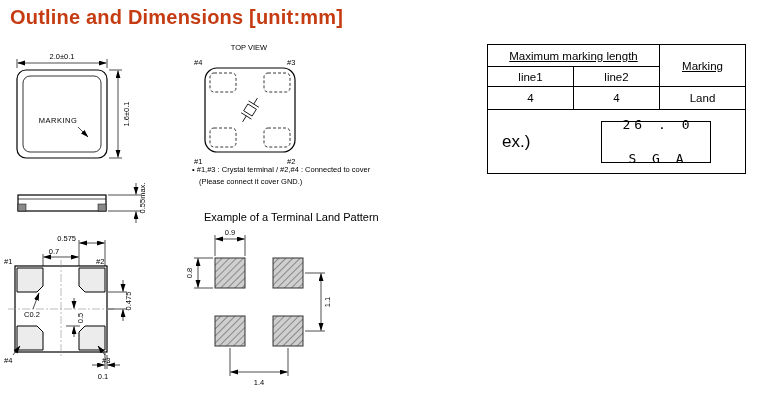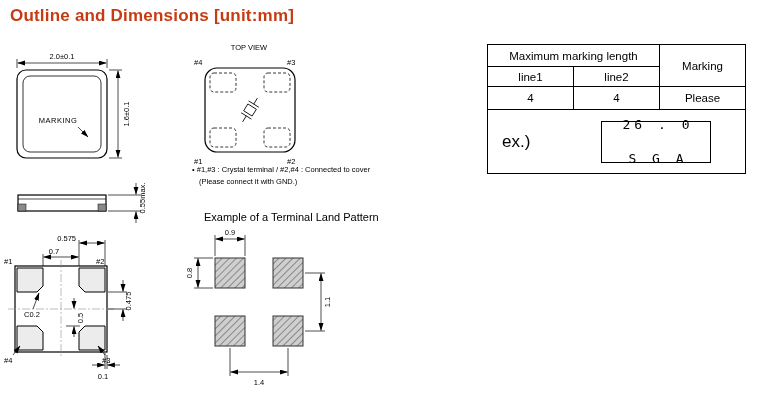--- a/index.html
+++ b/index.html
@@ -1,34 +1,34 @@
 <!DOCTYPE html>
 <html><head>
 <meta charset="utf-8">
 <style>
   * { margin:0; padding:0; box-sizing:border-box; }
   html,body { background:#fff; }
   body { width:774px; height:405px; font-family:"Liberation Sans",sans-serif; color:#000; }
   .page { position:relative; width:774px; height:405px; background:#fff; overflow:hidden; }
-  .title { position:absolute; left:10px; top:6px; font-size:17px; font-weight:bold; letter-spacing:0.2px; }
+  .title { position:absolute; left:10px; top:6px; font-size:20px; font-weight:bold; letter-spacing:0.2px; }
   svg { position:absolute; overflow:visible; }
   svg text { fill:#000; stroke:none; font-family:"Liberation Sans",sans-serif; font-size:7.5px; }
   .ln2 { stroke:#000; stroke-width:1.2; fill:#fff; }
   .thin{ stroke:#000; stroke-width:0.8; fill:none; }
   .dim { stroke:#000; stroke-width:0.7; fill:none; }
   .cl  { stroke:#909090; stroke-width:0.6; fill:none; stroke-dasharray:8 2 2 2; }
   .dash{ stroke:#222; stroke-width:0.9; fill:none; stroke-dasharray:3 2; }
   .pad { fill:#ececec; stroke:#000; stroke-width:1; }
   .padh{ fill:url(#hatch); stroke:#333; stroke-width:1; }
   .cap { fill:#8a8a8a; stroke:#000; stroke-width:0.5; }
   .note { position:absolute; font-size:7.5px; }
   .lp-title { position:absolute; left:204px; top:211px; font-size:11px; }
   .tbl { position:absolute; left:487px; top:44px; border-collapse:collapse; background:#fff; }
   .tbl th, .tbl td { border:1px solid #000; font-weight:normal; font-size:11.5px; text-align:center; padding:0 4px; }
-  .tbl .r1 th { height:22px; }
+  .tbl .r1 th { height:22px;text-decoration:underline; }
   .tbl .r2 td { height:20px;margin-top:12px; }
   .tbl .r3 td { height:23px; }
   .tbl .c { width:86px; }
   .tbl .ex-cell { height:64px; padding:0; }
   .ex-wrap { display:flex; align-items:center; height:100%; padding-left:14px; }
   .ex-label { font-size:17px; }
   .mark-box { width:110px; height:42px; border:1px solid #000; margin-left:auto; margin-right:34px;
               display:flex; flex-direction:column; justify-content:center; align-items:center; gap:19px;
               font-family:"DejaVu Sans Mono",monospace; font-size:13px; letter-spacing:4px; }
   .mark-box div { text-indent:4px; }
@@ -158,21 +158,21 @@
         <line x1="62" y1="60" x2="62" y2="67" class="thin"></line>
         <line x1="56" y1="67" x2="68" y2="67" class="thin"></line>
         <rect x="57" y="70" width="10" height="8" class="thin"></rect>
         <line x1="56" y1="81" x2="68" y2="81" class="thin"></line>
         <line x1="62" y1="81" x2="62" y2="88" class="thin"></line>
       </g>
     </g>
   </svg>
 
   <div class="note" style="left:192px;top:165px">• #1,#3 : Crystal terminal / #2,#4 : Connected to cover</div>
-  <div class="note" style="left:199px;top:177px">(Please connect it with GND.)</div>
+  <div class="note" style="left:199px;top:177px">(Please connect it cover GND.)</div>
 
   <div class="lp-title">Example of a Terminal Land Pattern</div>
 
   <svg style="left:185px;top:224px" width="170" height="180" viewBox="0 0 170 180">
     <defs>
       <marker id="ar3" markerWidth="8" markerHeight="6" refX="7.5" refY="2.5" orient="auto-start-reverse" markerUnits="userSpaceOnUse">
         <path d="M0,0 L8,2.5 L0,5 Z" fill="#000"></path>
       </marker>
       <pattern id="hatch" width="5" height="5" patternUnits="userSpaceOnUse" patternTransform="rotate(45)">
         <rect width="5" height="5" fill="#cfcfcf"></rect>
@@ -222,21 +222,21 @@
       <th colspan="2" class="c">Maximum marking length</th>
       <th rowspan="2" class="c">Marking</th>
     </tr>
     <tr class="r2">
       <td class="c">line1</td>
       <td class="c">line2</td>
     </tr>
     <tr class="r3">
       <td>4</td>
       <td>4</td>
-      <td>Please</td>
+      <td>Land</td>
     </tr>
     <tr>
       <td colspan="3" class="ex-cell">
         <div class="ex-wrap">
           <span class="ex-label">ex.)</span>
           <div class="mark-box">
             <div>26 . 0</div>
             <div>S G A</div>
           </div>
         </div>

